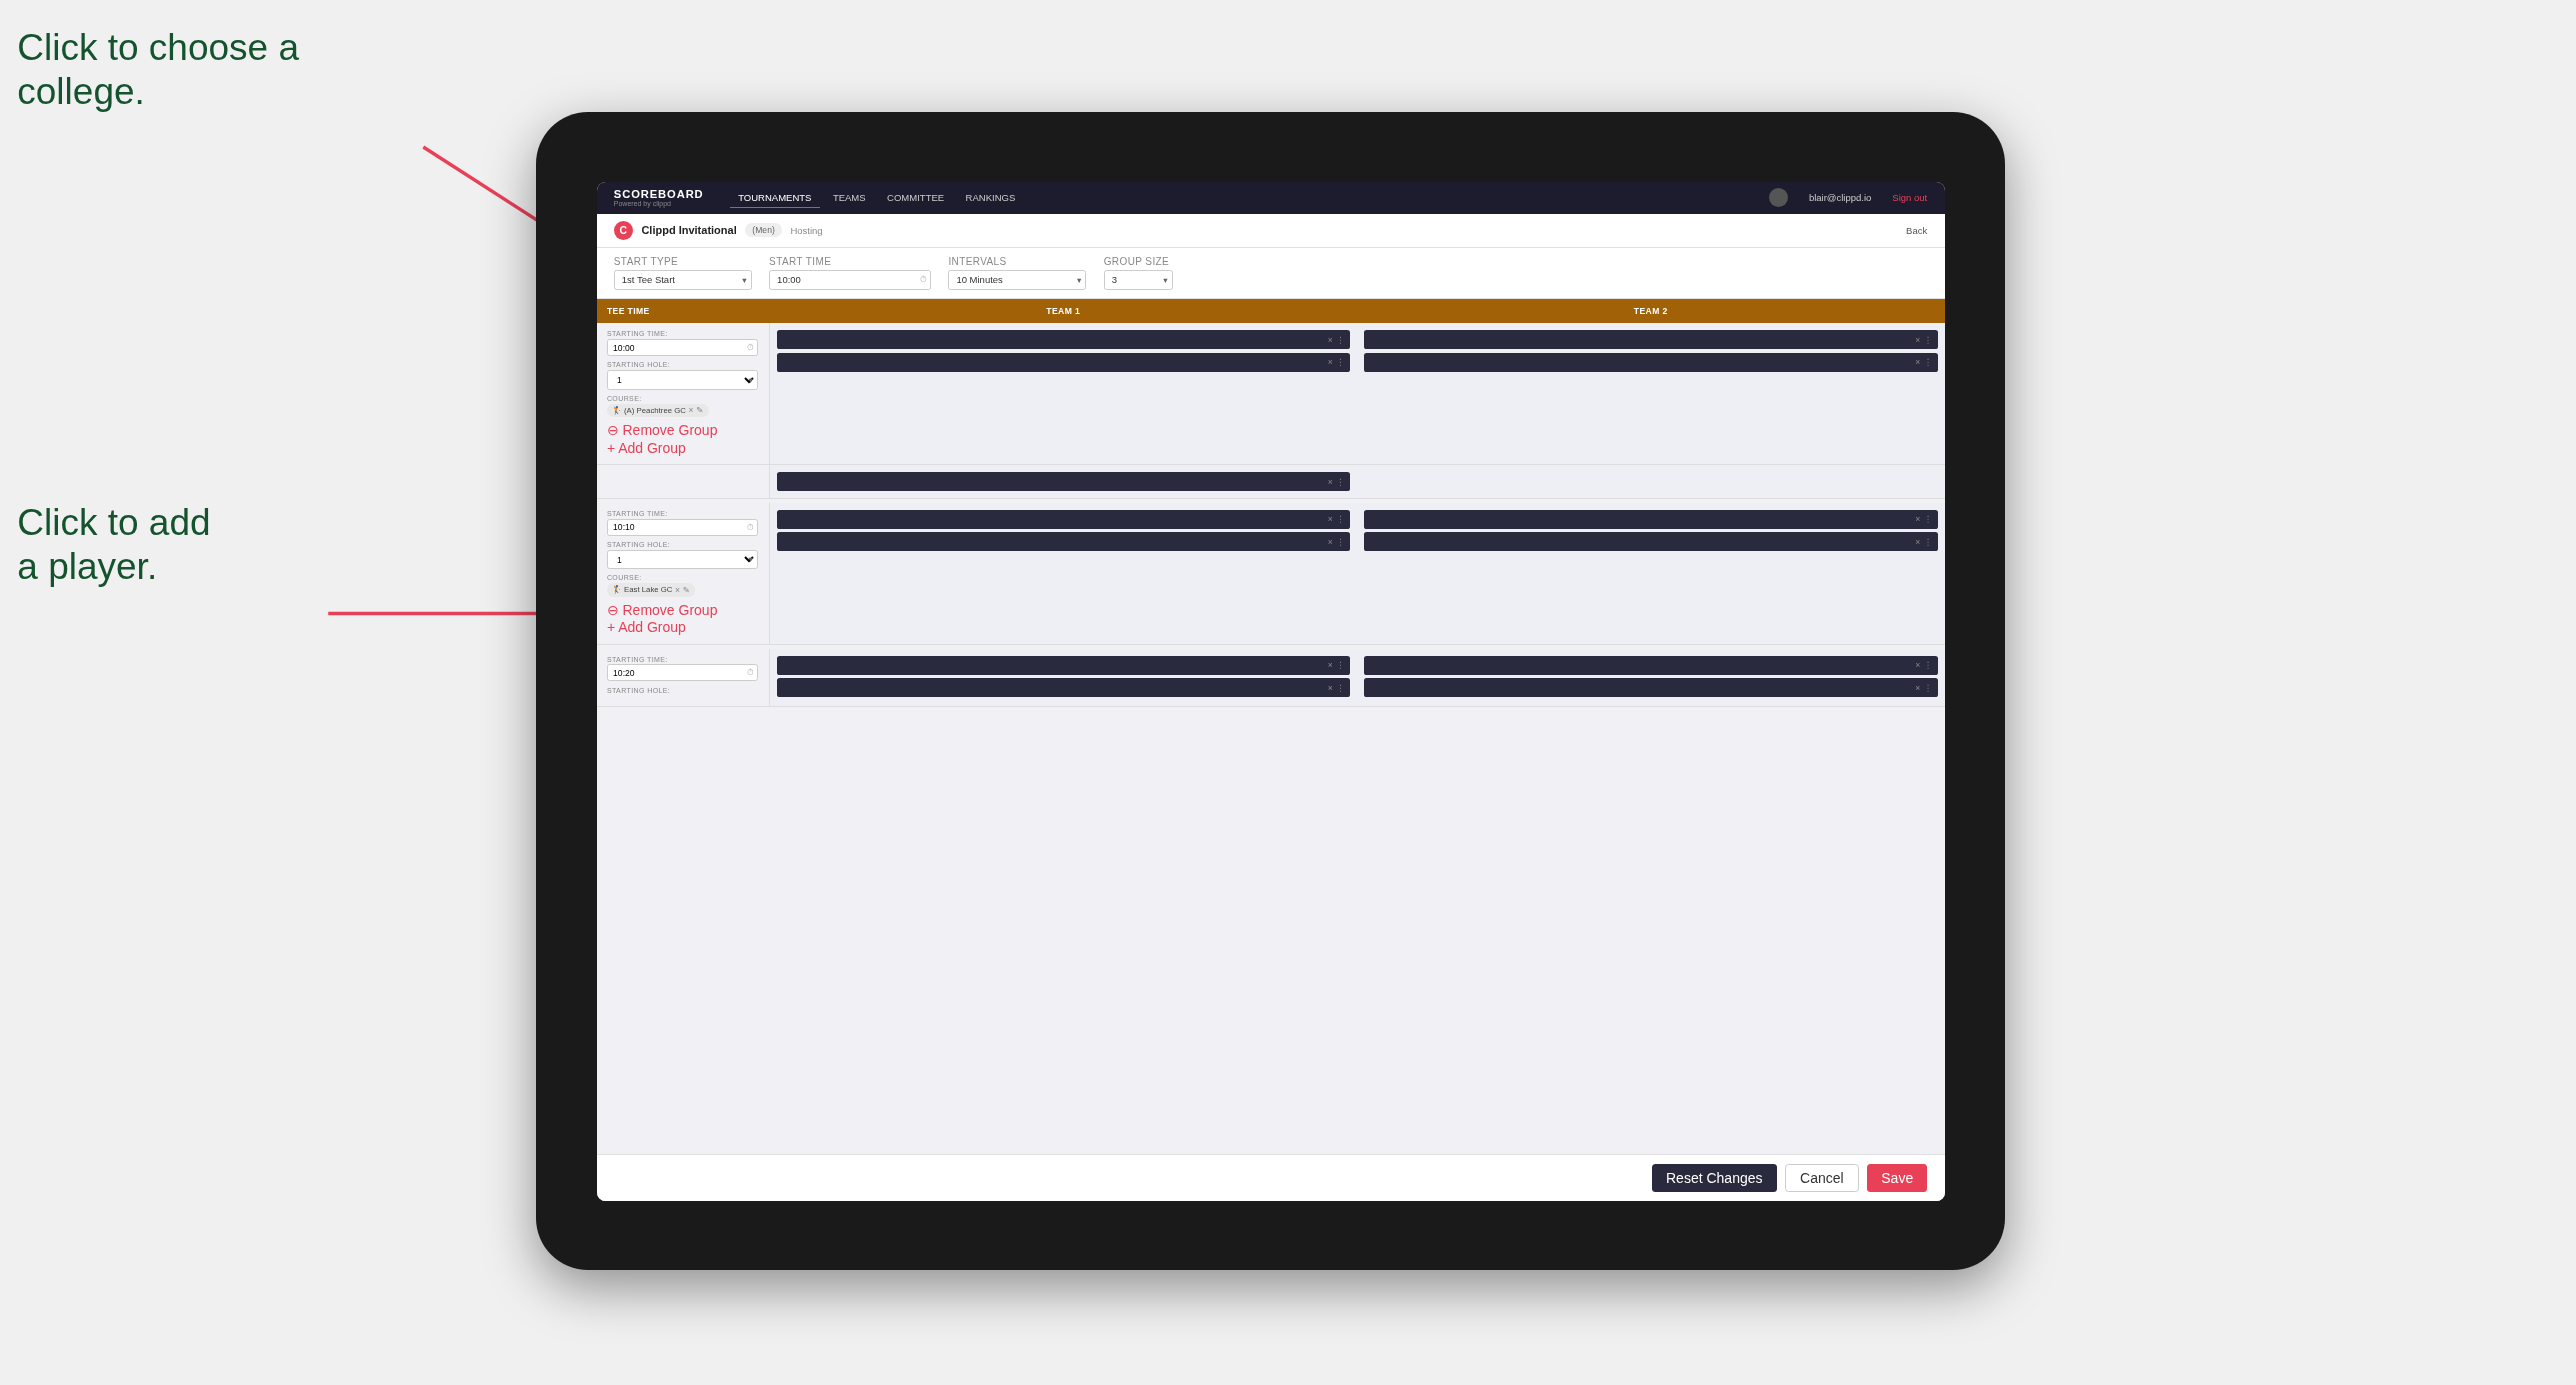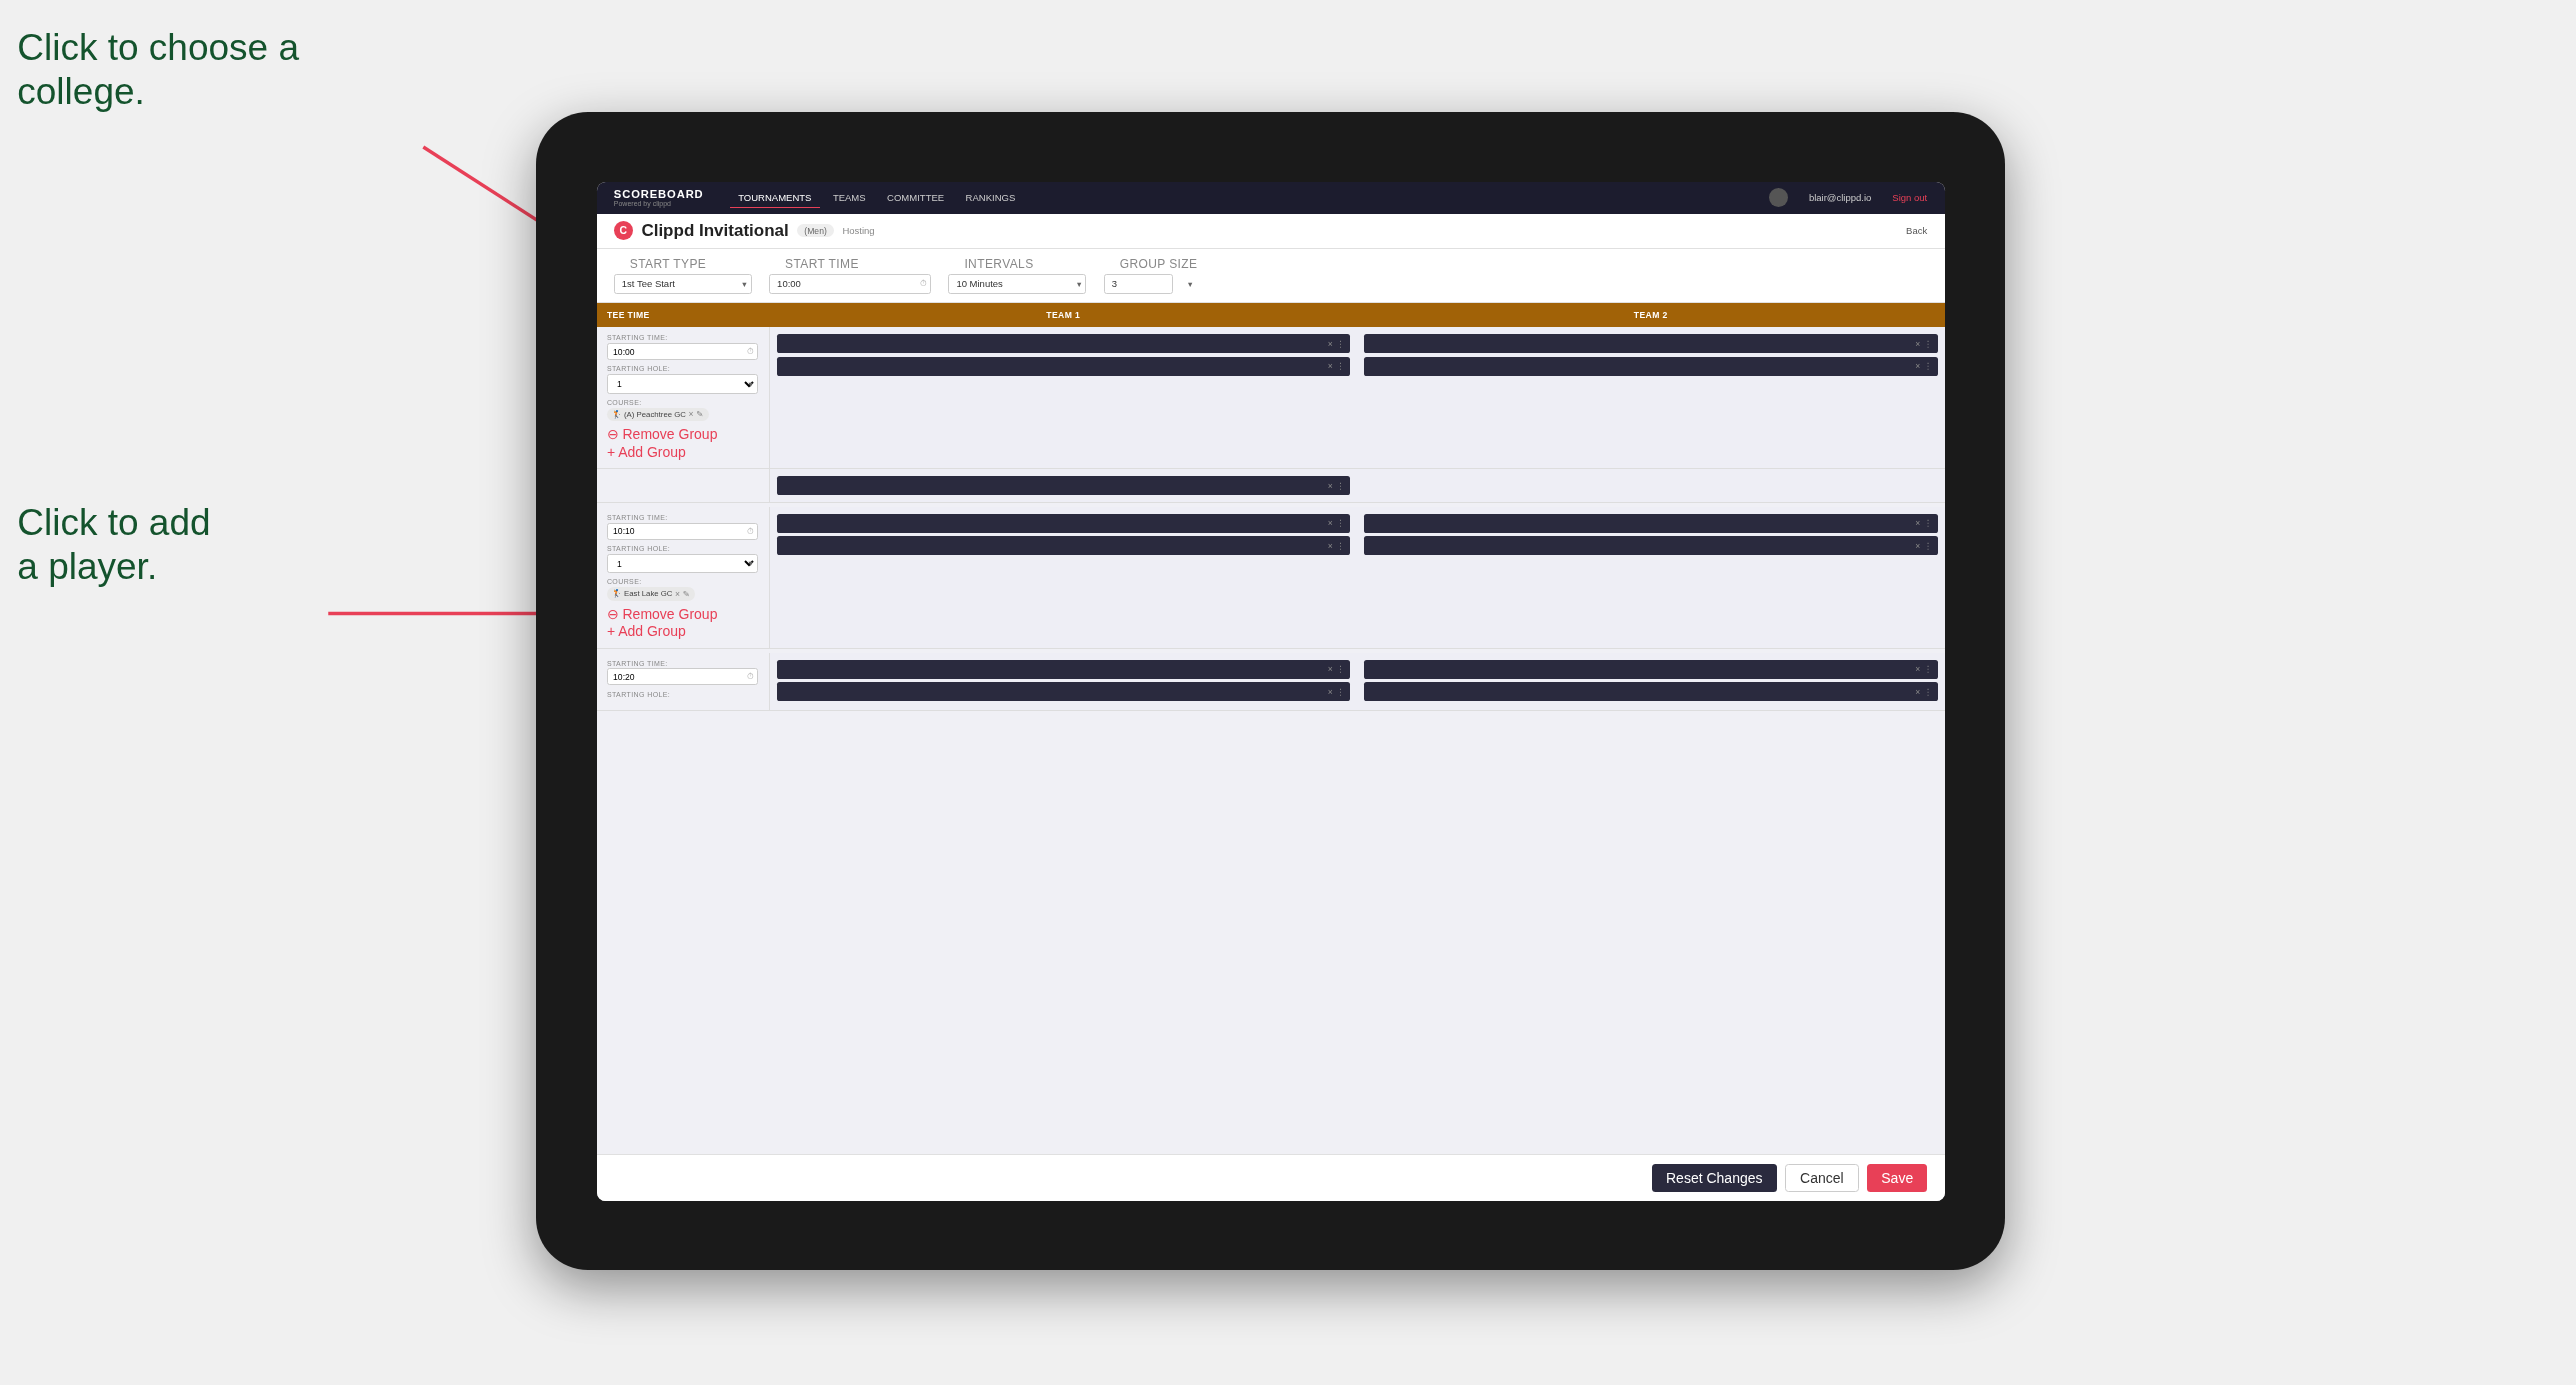--- a/index.html
+++ b/index.html
@@ -148,21 +148,21 @@
       border-radius: 50%;
       display: flex;
       align-items: center;
       justify-content: center;
       color: white;
       font-size: 10.4px;
       font-weight: bold;
     }
 
     .sub-header-title {
-      font-size: 17px;
+      font-size: 11px;
       font-weight: 600;
       color: #222;
     }
 
     .sub-header-badge {
       background: #eee;
       border-radius: 8.6px;
       padding: 1.7px 7px;
       font-size: 8.6px;
       color: #666;
@@ -189,25 +189,24 @@
       flex-shrink: 0;
     }
 
     .settings-field {
       display: flex;
       flex-direction: column;
       gap: 2.6px;
     }
 
     .settings-label {
-      font-size: 12px;
+      font-size: 10px;
       color: #888;
       text-transform: uppercase;
       letter-spacing: 0.4px;
-      margin-left: 16px;
     }
 
     .settings-select {
       border: 0.9px solid #ccc;
       border-radius: 2.6px;
       padding: 3.5px 21px 3.5px 7px;
       font-size: 9.5px;
       background: white;
       appearance: none;
       color: #333;

